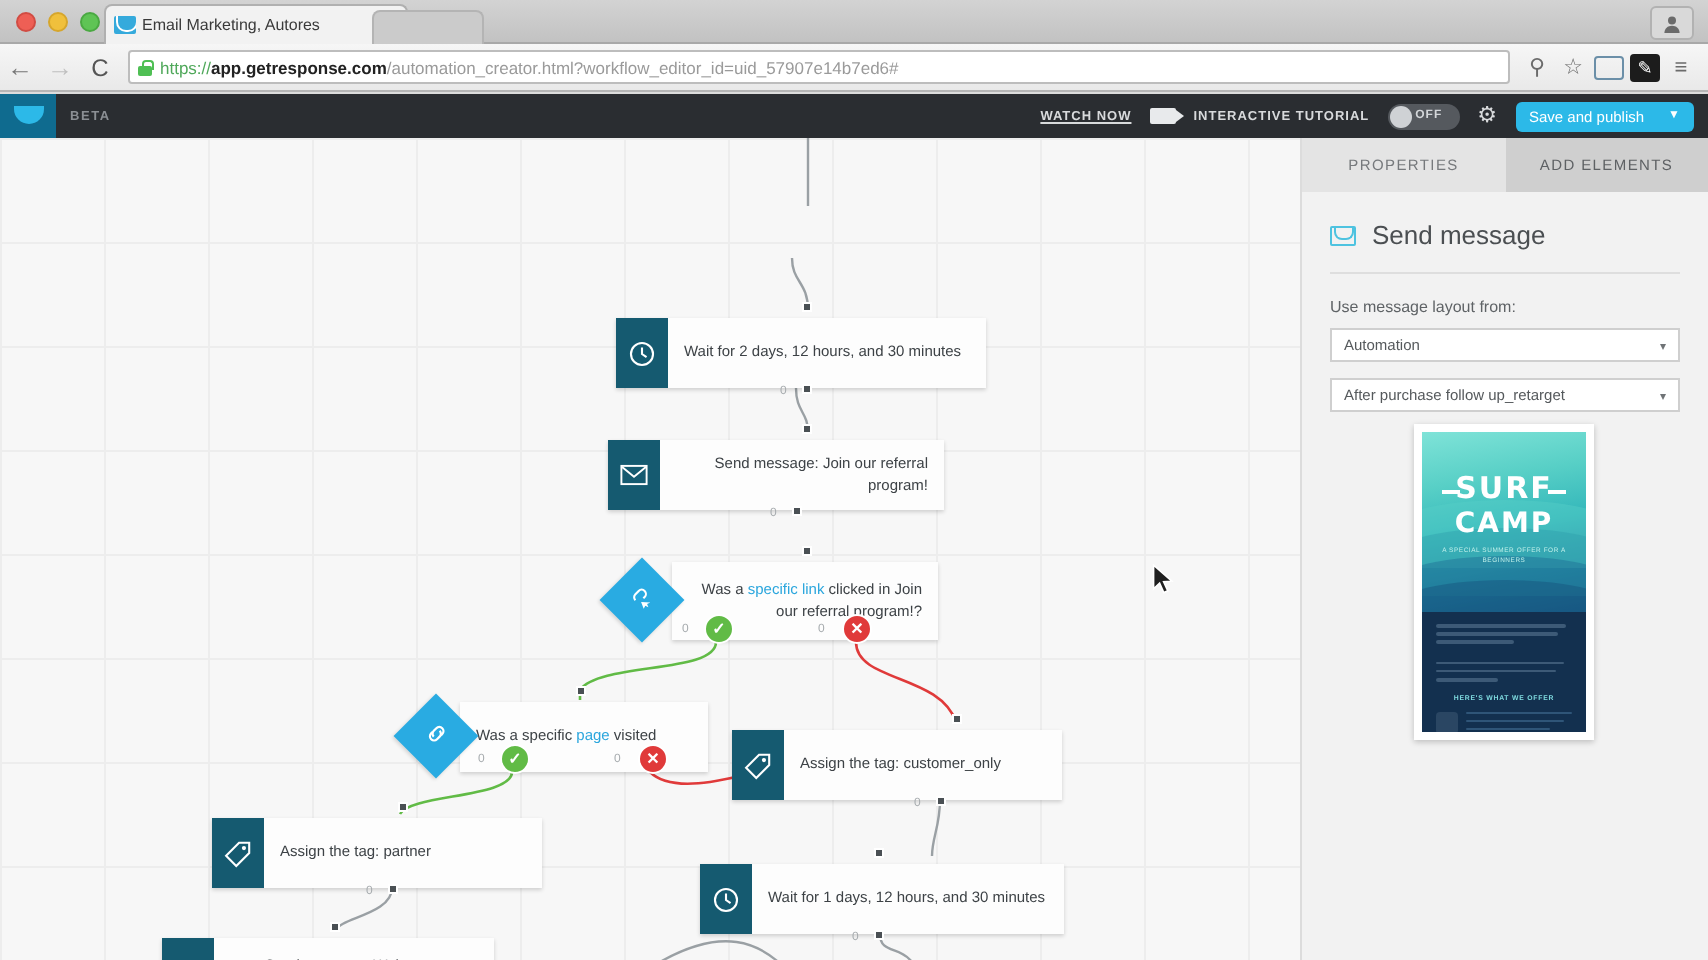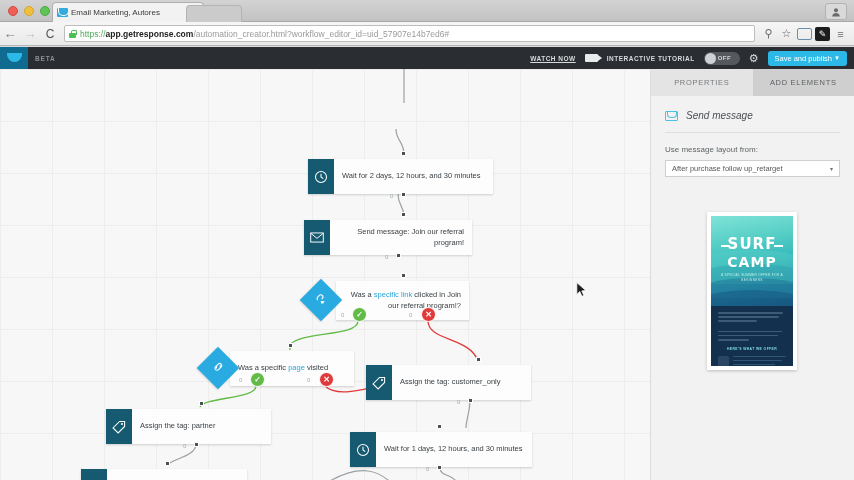--- a/index.html
+++ b/index.html
@@ -125,21 +125,21 @@
   .toggle .knob {
     position: absolute; left: 1px; width: 11px; height: 11px; border-radius: 50%;
     background: #cfd2d5;
   }
   .toggle .ttxt {
     position: absolute; left: 14px; font-size: 6px; color: #d3d6d9; font-weight: bold; letter-spacing: .5px;
   }
   .gear { font-size: 11px; color: #d8dadc; line-height: 1; }
   .publish-btn {
     background: #2cb9e8; color: #fff; font-size: 7.5px; border-radius: 3px;
-    padding: 3px 7px; display: flex; align-items: center; gap: 2px; white-space: nowrap;
+    padding: 3px 7px; display: flex; align-items: center; gap: 12px; white-space: nowrap;
   }
   .publish-btn .car { font-size: 6px; }
 
   
   .canvas {
     position: absolute; left: 0; top: 69px; width: 650px; height: 411px;
     background-color: #f7f7f7;
     background-image:
       linear-gradient(to right, #ededed 1px, transparent 1px),
       linear-gradient(to bottom, #ededed 1px, transparent 1px);
@@ -208,21 +208,21 @@
   .send-ico {
     width: 13px; height: 10px; border: 1.3px solid #4ec3e0; border-radius: 1px;
     position: relative; flex: 0 0 auto;
   }
   .send-ico::after {
     content: ""; position: absolute; left: 1px; top: 0px; width: 8px; height: 5px;
     border-left: 1.3px solid #4ec3e0; border-right: 1.3px solid #4ec3e0;
     transform: skewX(0deg) rotate(0deg);
     border-bottom: 1.3px solid #4ec3e0; border-radius: 0 0 4px 4px;
   }
-  .send-title { font-size: 10px; color: #4b4f52; font-style: italic; }
+  .send-title { font-size: 13px; color: #4b4f52; }
   .hr { height: 1px; background: #dedede; margin: 11px 0 12px; }
   .field-label { font-size: 8px; color: #5f6366; margin-bottom: 6px; }
   .select {
     height: 17px; background: #fff; border: 1px solid #cfcfcf;
     display: flex; align-items: center; padding: 0 6px;
     font-size: 7.5px; color: #55595c; margin-bottom: 8px;
   }
   .select .car { margin-left: auto; font-size: 6px; color: #6f7376; }
 
   
@@ -483,20 +483,24 @@
       <div class="ptab">PROPERTIES</div>
       <div class="ptab active">ADD ELEMENTS</div>
     </div>
     <div class="panel-body">
       <div class="send-row">
         <div class="send-ico"></div>
         <div class="send-title">Send message</div>
       </div>
       <div class="hr"></div>
       <div class="field-label">Use message layout from:</div>
+      <div class="select">
+        <span>Automation</span>
+        <span class="car">▾</span>
+      </div>
       <div class="select">
         <span>After purchase follow up_retarget</span>
         <span class="car">▾</span>
       </div>
     </div>
   </div>
 
   <div class="preview">
     <div class="pv-inner">
       <div class="pv-hero">

